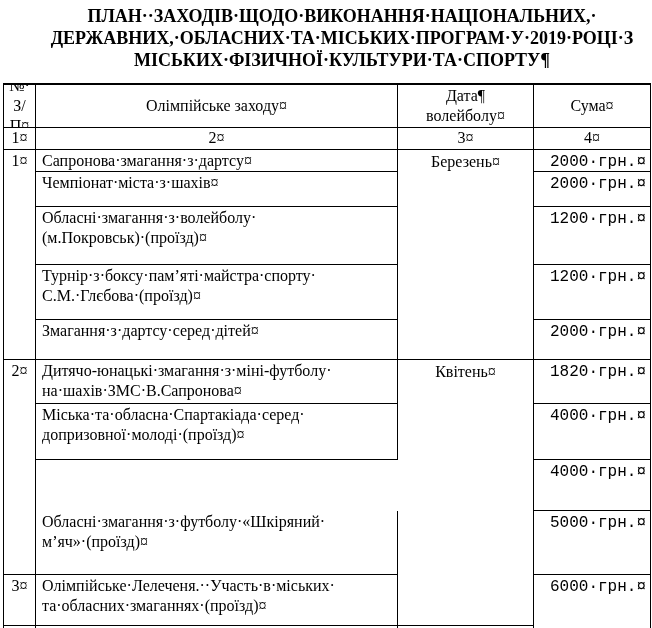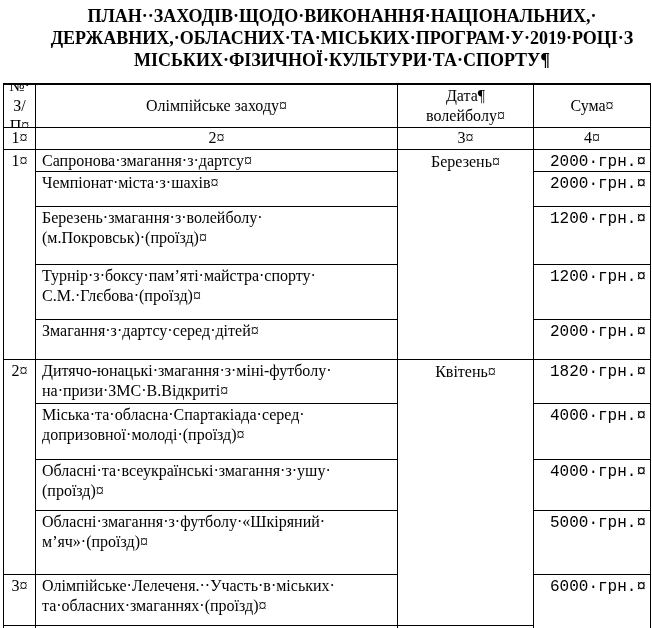--- a/index.html
+++ b/index.html
@@ -76,31 +76,29 @@
 
     <div class="c num" style="grid-area:3/1/8/2">1¤</div>
     <div class="c num" style="grid-area:8/1/12/2">2¤</div>
     <div class="c num" style="grid-area:12/1/13/2">3¤</div>
 
     <div class="c date" style="grid-area:3/3/8/4">Березень¤</div>
     <div class="c date" style="grid-area:8/3/13/4">Квітень¤</div>
 
     <div class="c act" style="grid-area:3/2/4/3">Сапронова·змагання·з·дартсу¤</div>
     <div class="c act" style="grid-area:4/2/5/3">Чемпіонат·міста·з·шахів¤</div>
-    <div class="c act" style="grid-area:5/2/6/3">Березень·змагання·з·волейболу·
+    <div class="c act" style="grid-area:5/2/6/3">Обласні·змагання·з·волейболу·
 (м.Покровськ)·(проїзд)¤</div>
     <div class="c act" style="grid-area:7/2/8/3">Змагання·з·дартсу·серед·дітей¤</div>
     <div class="c act" style="grid-area:6/2/7/3">Турнір·з·боксу·пам’яті·майстра·спорту·
 С.М.·Глєбова·(проїзд)¤</div>
     <div class="c act" style="grid-area:8/2/9/3">Дитячо-юнацькі·змагання·з·міні-футболу·
-на·призи·ЗМС·В.Відкриті¤</div>
+на·шахів·ЗМС·В.Сапронова¤</div>
     <div class="c act" style="grid-area:9/2/10/3">Міська·та·обласна·Спартакіада·серед·
 допризовної·молоді·(проїзд)¤</div>
-    <div class="c act" style="grid-area:10/2/11/3">Обласні·та·всеукраїнські·змагання·з·ушу·
-(проїзд)¤</div>
     <div class="c act" style="grid-area:11/2/12/3">Обласні·змагання·з·футболу·«Шкіряний·
 м’яч»·(проїзд)¤</div>
     <div class="c act" style="grid-area:12/2/13/3">Олімпійське·Лелеченя.··Участь·в·міських·
 та·обласних·змаганнях·(проїзд)¤</div>
 
     <div class="c sum" style="grid-area:3/4/4/5">2000·грн.¤</div>
     <div class="c sum" style="grid-area:4/4/5/5">2000·грн.¤</div>
     <div class="c sum" style="grid-area:5/4/6/5">1200·грн.¤</div>
     <div class="c sum" style="grid-area:6/4/7/5">1200·грн.¤</div>
     <div class="c sum" style="grid-area:7/4/8/5">2000·грн.¤</div>

